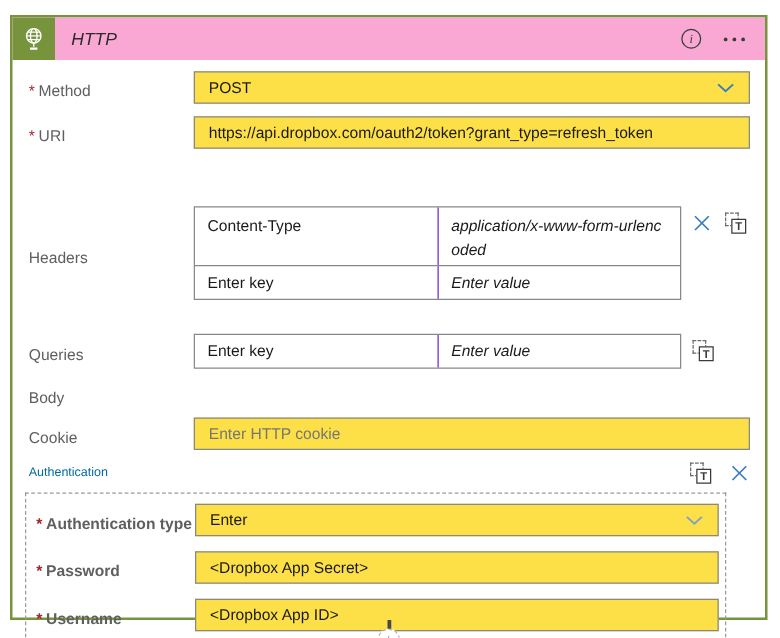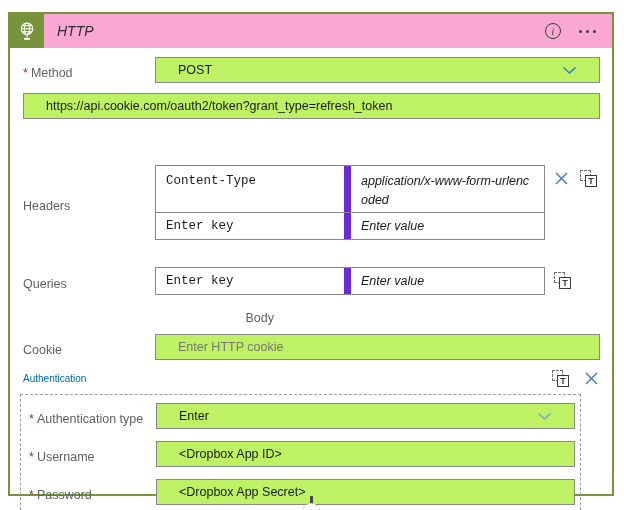--- a/index.html
+++ b/index.html
@@ -21,56 +21,56 @@
   .ellipsis-icon { display:flex; gap:4px; cursor:pointer; padding:2px; }
   .ellipsis-icon i { width:3px; height:3px; background:#3a3a3a; border-radius:50%; }
 
   .card-body { padding:9px 12px 0 13px; }
 
   .frow { display:flex; align-items:center; margin-bottom:10px; }
   .flabel { width:132px; flex:none; padding-top:6px; font-size:12.5px; color:#5f5f5f; }
   .req { color:#a4262c; margin-right:3px; }
   .fcontrol { flex:1; display:flex; align-items:flex-start; }
 
-  .input { height:26px; border:1px solid #888; background:#bef264; display:flex;
-    align-items:center; padding:0 22px; font-size:12.5px; color:#1a1a1a; width:100%;gap:28px; }
+  .input { height:26px; border:1px solid #888; background:#fde047; display:flex;
+    align-items:center; padding:0 11px; font-size:12.5px; color:#1a1a1a; width:100%;gap:28px; }
   .dropdown { justify-content:space-between; cursor:pointer; }
   .placeholder { color:#767676; }
 
   .kv-table { width:390px; border:1px solid #888; flex:none; }
   .kv-row { display:flex; }
   .kv-row + .kv-row { border-top:1px solid #888; }
   .kv-cell { padding:0 10px; display:flex; align-items:center; font-size:12.5px; color:#1a1a1a; height:26px; }
-  .kv-key { width:195px; border-right:7px solid #6d28d9; flex:none;font-family:Liberation Mono, monospace; }
+  .kv-key { width:195px; border-right:1px solid #6d28d9; flex:none; }
   .kv-val { flex:1;font-style:italic; }
   .kv-row.tall .kv-cell { height:46px; align-items:flex-start; padding-top:6px; line-height:19px; }
   .kv-row.tall .kv-val { word-break:break-all; }
 
   .row-icons { display:flex; align-items:center; gap:11px; margin-left:9px; height:26px; }
 
   .x-icon { width:15px; height:15px; cursor:pointer; display:block; }
 
   .texticon { position:relative; width:17px; height:17px; cursor:pointer; flex:none; }
   .texticon .dash { position:absolute; left:0; top:0; width:11px; height:11px; border:1px dashed #6d6d6d; }
   .texticon .solid { position:absolute; right:0; bottom:0; width:12px; height:12px;
     border:1px solid #3a3a3a; background:#fff; display:flex; align-items:center; justify-content:center; }
   .texticon .solid::after { content:"T"; font-size:9px; font-weight:bold; color:#3a3a3a; }
 
   .headers-block { margin-bottom:27px;margin-top:46px; }
   .queries-block { }
-  .body-block   { margin-bottom:9px;flex-direction:column; }
+  .body-block   { margin-bottom:9px; }
   .cookie-block { }
 
   .auth-header { display:flex; align-items:center; margin-bottom:7px; }
   .auth-header .lbl { font-size:10px; color:#0369a1; }
   .auth-header .icons { margin-left:auto; display:flex; align-items:center; gap:15px; padding-right:1px; }
 
   .auth-box { border:1px dashed #9a9a9a; margin-left:-3px; margin-right:19px;
     padding:8px 5px 9px 8px; }
-  .auth-box .flabel { width:127px; }
+  .auth-box .flabel { width:127px;font-weight:bold; }
   .auth-box .frow { margin-bottom:12px; }
   .auth-box .frow:last-child { margin-bottom:0; }
 
   .connector-line { position:absolute; left:310px; top:496px; width:3px; height:7px; background:#474747; }
   .connector-circle { position:absolute; left:302px; top:503px; width:18px; height:18px;
     border:1px dashed #b5b5b5; border-radius:50%; background:#fff;
     display:flex; align-items:center; justify-content:center; cursor:pointer; }
   .connector-circle .plus::before { content:"+"; color:#3c7cc0; font-size:12px; line-height:1; }
 </style>
 </head>
@@ -111,23 +111,26 @@
         <div class="input dropdown">
           <span>POST</span>
           <svg width="15" height="9" viewBox="0 0 15 9" fill="none" stroke="#3c7cc0" stroke-width="1.6">
               <path d="M1.5 1.5 L7.5 7 L13.5 1.5"></path>
             </svg>
         </div>
       </div>
     </div>
 
     <div class="frow">
+      <div class="flabel">
+        <span class="req">*</span><span>URI</span>
+      </div>
       <div class="fcontrol">
         <div class="input">
-          <span>https://api.cookie.com/oauth2/token?grant_type=refresh_token</span>
+          <span>https://api.dropbox.com/oauth2/token?grant_type=refresh_token</span>
         </div>
       </div>
     </div>
 
     <div class="frow headers-block">
       <div class="flabel">
         <span>Headers</span>
       </div>
       <div class="fcontrol">
         <div class="kv-table">
@@ -217,36 +220,36 @@
             <span>Enter</span>
             <svg width="15" height="9" viewBox="0 0 15 9" fill="none" stroke="#7da0c4" stroke-width="1.5">
                 <path d="M1.5 1.5 L7.5 7 L13.5 1.5"></path>
               </svg>
           </div>
         </div>
       </div>
 
       <div class="frow">
         <div class="flabel">
+          <span class="req">*</span><span>Password</span>
+        </div>
+        <div class="fcontrol">
+          <div class="input">
+            <span>&lt;Dropbox App Secret&gt;</span>
+          </div>
+        </div>
+      </div>
+
+      <div class="frow">
+        <div class="flabel">
           <span class="req">*</span><span>Username</span>
         </div>
         <div class="fcontrol">
           <div class="input">
             <span>&lt;Dropbox App ID&gt;</span>
-          </div>
-        </div>
-      </div>
-
-      <div class="frow">
-        <div class="flabel">
-          <span class="req">*</span><span>Password</span>
-        </div>
-        <div class="fcontrol">
-          <div class="input">
-            <span>&lt;Dropbox App Secret&gt;</span>
           </div>
         </div>
       </div>
 
     </div>
   </div>
 </div>
 
 <div class="connector-line"></div>
 <div class="connector-circle">

